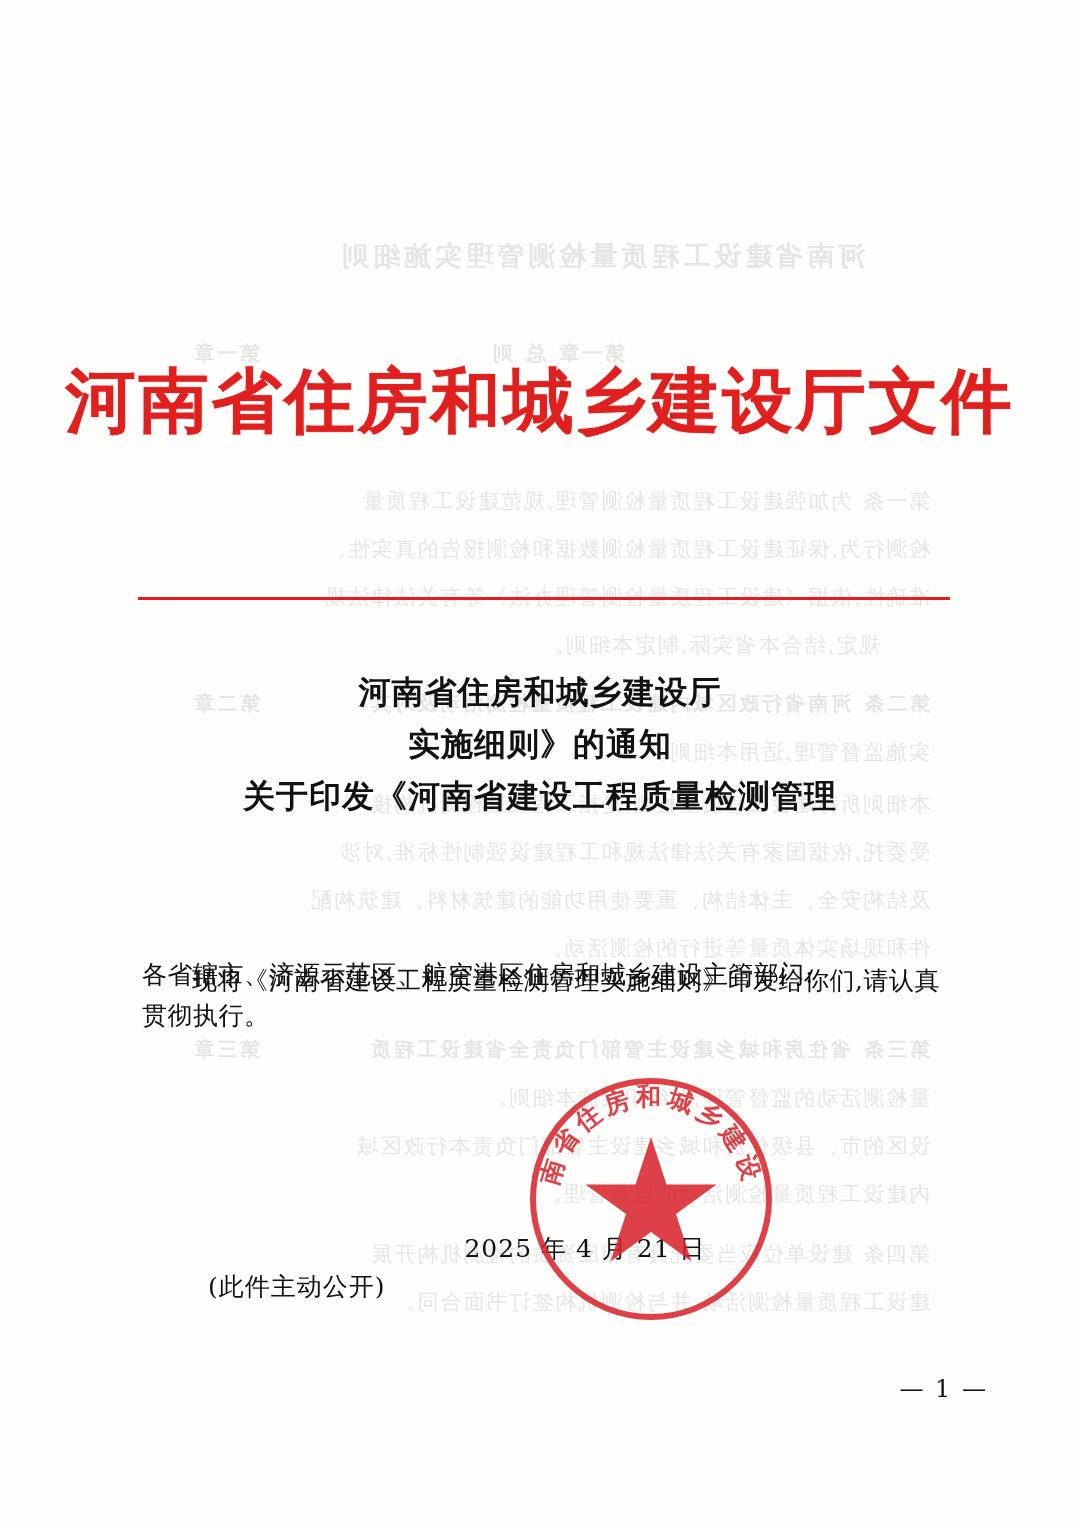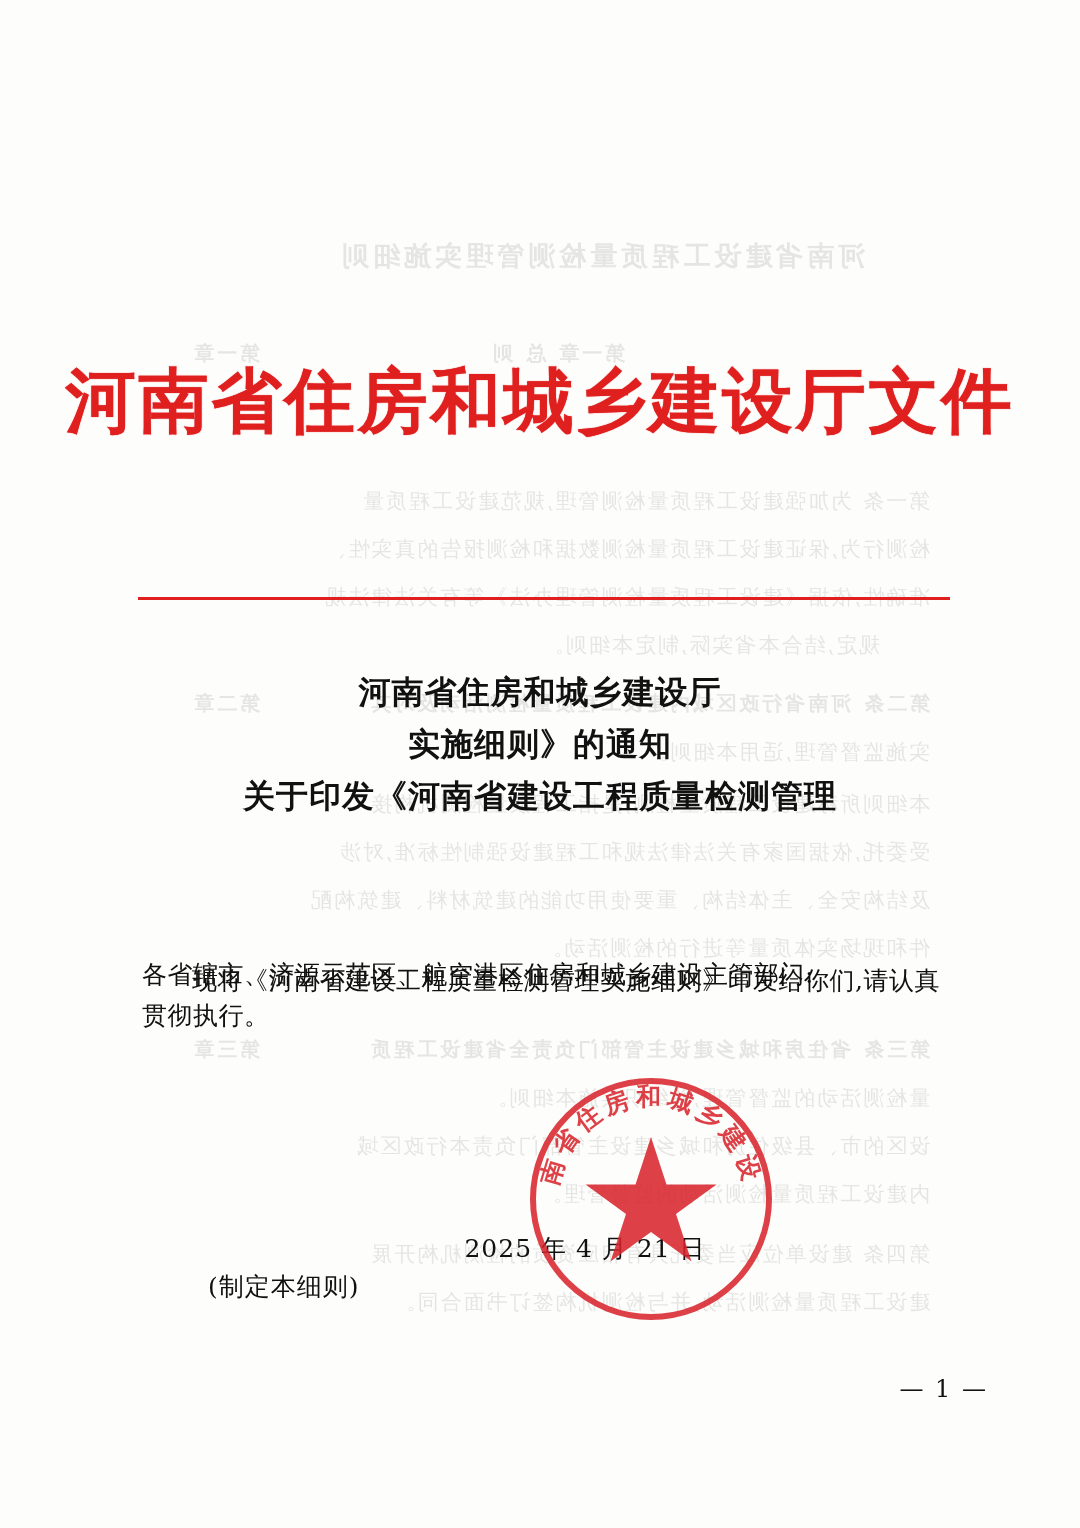--- a/index.html
+++ b/index.html
@@ -251,18 +251,18 @@
           <path id="sealArcBottom" d="M 40 124 A 84 84 0 0 0 208 124"></path>
         </defs>
         <text font-family="DejaVu Serif, serif" font-size="25" font-weight="bold" fill="#d8232a" letter-spacing="5">
           <textPath href="#sealArcTop" startOffset="50%" text-anchor="middle" id="seal-top-text">河南省住房和城乡建设厅</textPath>
         </text>
       </svg>
     </div>
 
     <div class="signdate">2025 年 4 月 21 日</div>
 
-    <div class="pubnote">(制定本细则)</div>
+    <div class="pubnote">(此件主动公开)</div>
 
     <div class="pagenum">— 1 —</div>
 
   </div>
 </div>
 
 </body></html>

